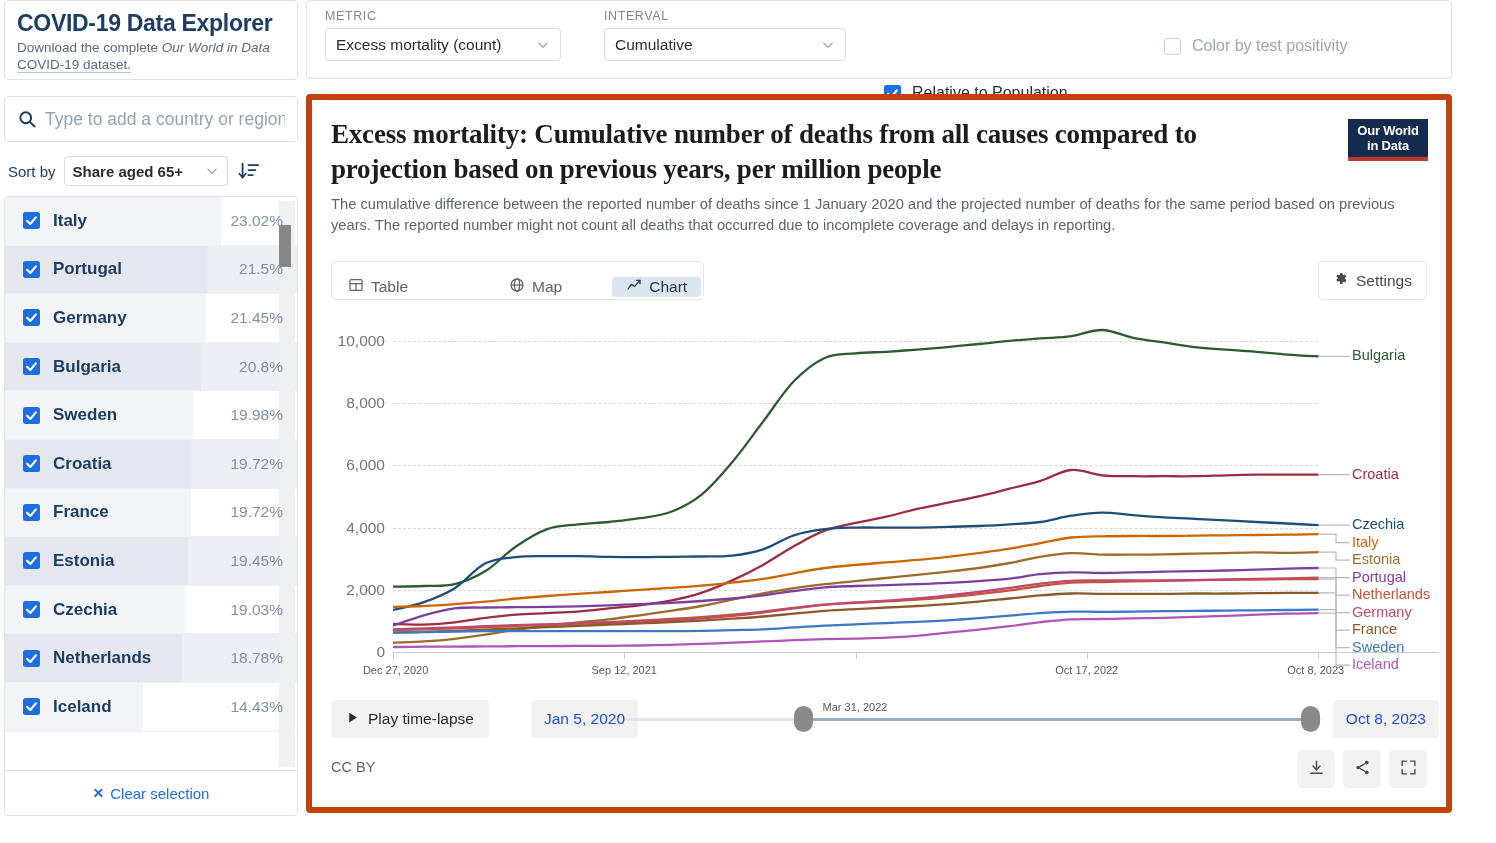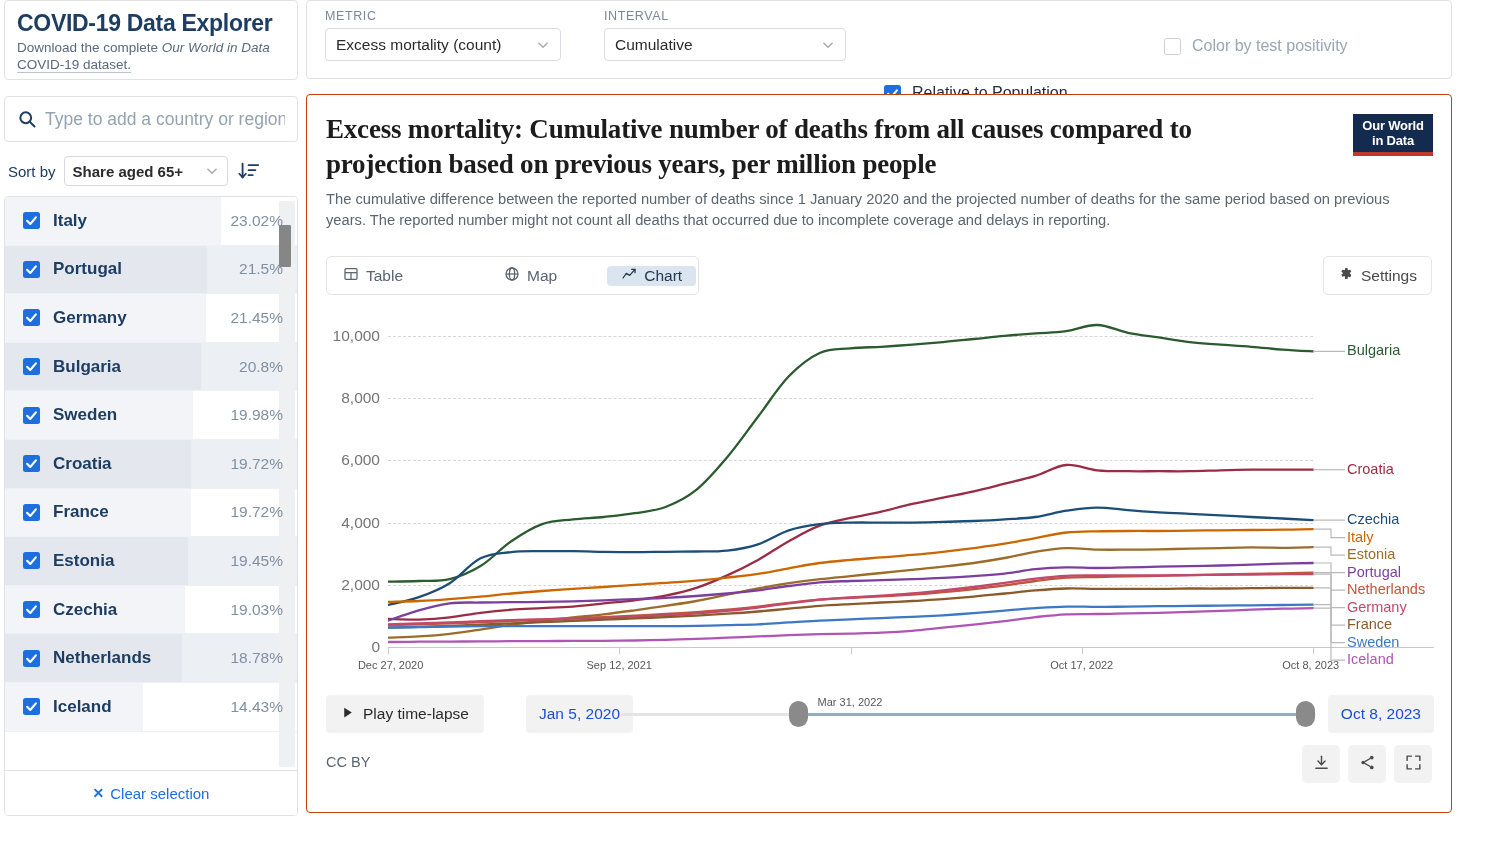--- a/index.html
+++ b/index.html
@@ -127,21 +127,21 @@
     background:#1d6fe0;position:relative;margin-right:11px;
   }
   .tbox.off{background:#fff;border:1.5px solid #cbd2da;box-sizing:border-box;}
   .tbox svg{position:absolute;left:1px;top:1px;width:15px;height:15px;}
   .tlabel{font-size:16px;color:#1c2a3a;}
   .tlabel.dim{color:#9aa6b4;}
 
   
   .chart-card{
     position:absolute;left:306px;top:94px;width:1146px;height:719px;
-    border:1px solid #c2410c;border-radius:4px;background:#fff;
+    border:6px solid #c2410c;border-radius:4px;background:#fff;
     box-sizing:border-box;
   }
   .ch-title{
     position:absolute;left:19px;top:17px;width:900px;
     font-family:"Liberation Serif", serif;
     font-size:27px;font-weight:bold;color:#1c1c1c;
     line-height:35px;letter-spacing:-0.2px;
   }
   .ch-sub{
     position:absolute;left:19px;top:94px;width:1090px;
@@ -151,21 +151,21 @@
     position:absolute;right:18px;top:19px;width:80px;height:42px;
     background:#122b4f;border-bottom:4px solid #c0392b;
     color:#fff;display:flex;flex-direction:column;align-items:center;
     justify-content:center;box-sizing:border-box;
   }
   .owid-logo span{font-size:13px;font-weight:bold;line-height:15px;letter-spacing:-0.2px;}
 
   .tabs{
     position:absolute;left:19px;top:161px;height:39px;
     border:1px solid #e2e4e8;border-radius:5px;background:#fff;
-    display:flex;align-items:center;box-sizing:border-box;padding:2px;gap:36px;
+    display:flex;align-items:flex-end;box-sizing:border-box;padding:2px;gap:36px;
   }
   .tab{
     display:flex;align-items:center;gap:7px;padding:0 14px;
     font-size:15.5px;color:#5a6470;border-radius:4px;
   }
   .tab.active{background:#dbe5f0;color:#23374d;font-weight:normal;}
   .tab svg{width:16px;height:16px;}
   .tab-sep{width:1px;background:#e2e4e8;margin:8px 0;}
 
   .settings-btn{

